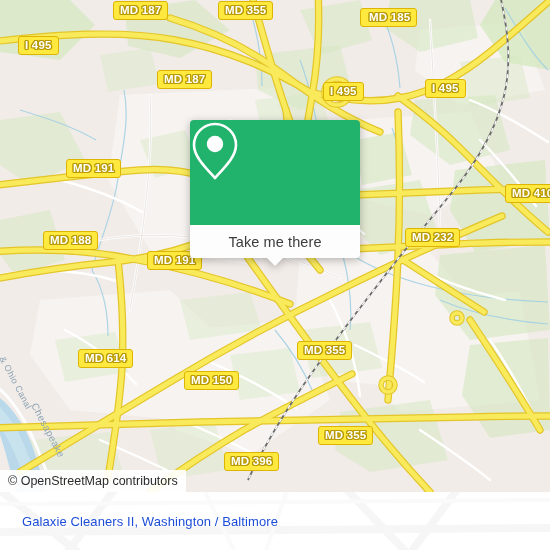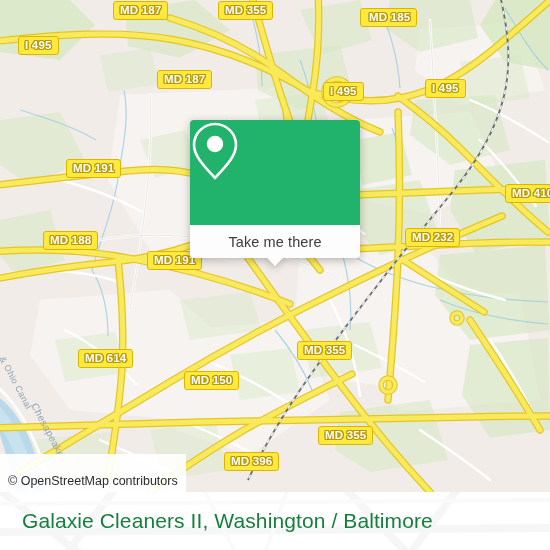--- a/index.html
+++ b/index.html
@@ -96,21 +96,21 @@
     border-left: 9px solid transparent;
     border-right: 9px solid transparent;
     border-top: 9px solid #fdfdfd;
   }
 
   
   #attribution {
     position: absolute;
     left: 0; bottom: 0;
     height: 22px;
-    padding: 16px 8px 0 8px;
+    padding: 0 8px 0 8px;
     background: rgba(255,255,255,.92);
     display: flex;
     align-items: center;
     font-size: 12.5px;
     color: #2b2b2b;
     white-space: nowrap;
   }
 
   
   #bottombar {
@@ -125,22 +125,22 @@
     box-sizing: border-box;
     overflow: hidden;
   }
   #bottombar-watermark {
     position: absolute;
     left: 0; top: 0; width: 550px; height: 58px;
     pointer-events: none;
     opacity: .45;
   }
   #place-title {
-    font-size: 21px;
-    color: #15803d;
+    font-size: 13px;
+    color: #1d4ed8;
     letter-spacing: .1px;
     position: relative;
     z-index: 2;
   }
   #brand {
     display: flex;
     align-items: center;
     position: relative;
     z-index: 2;
   }

